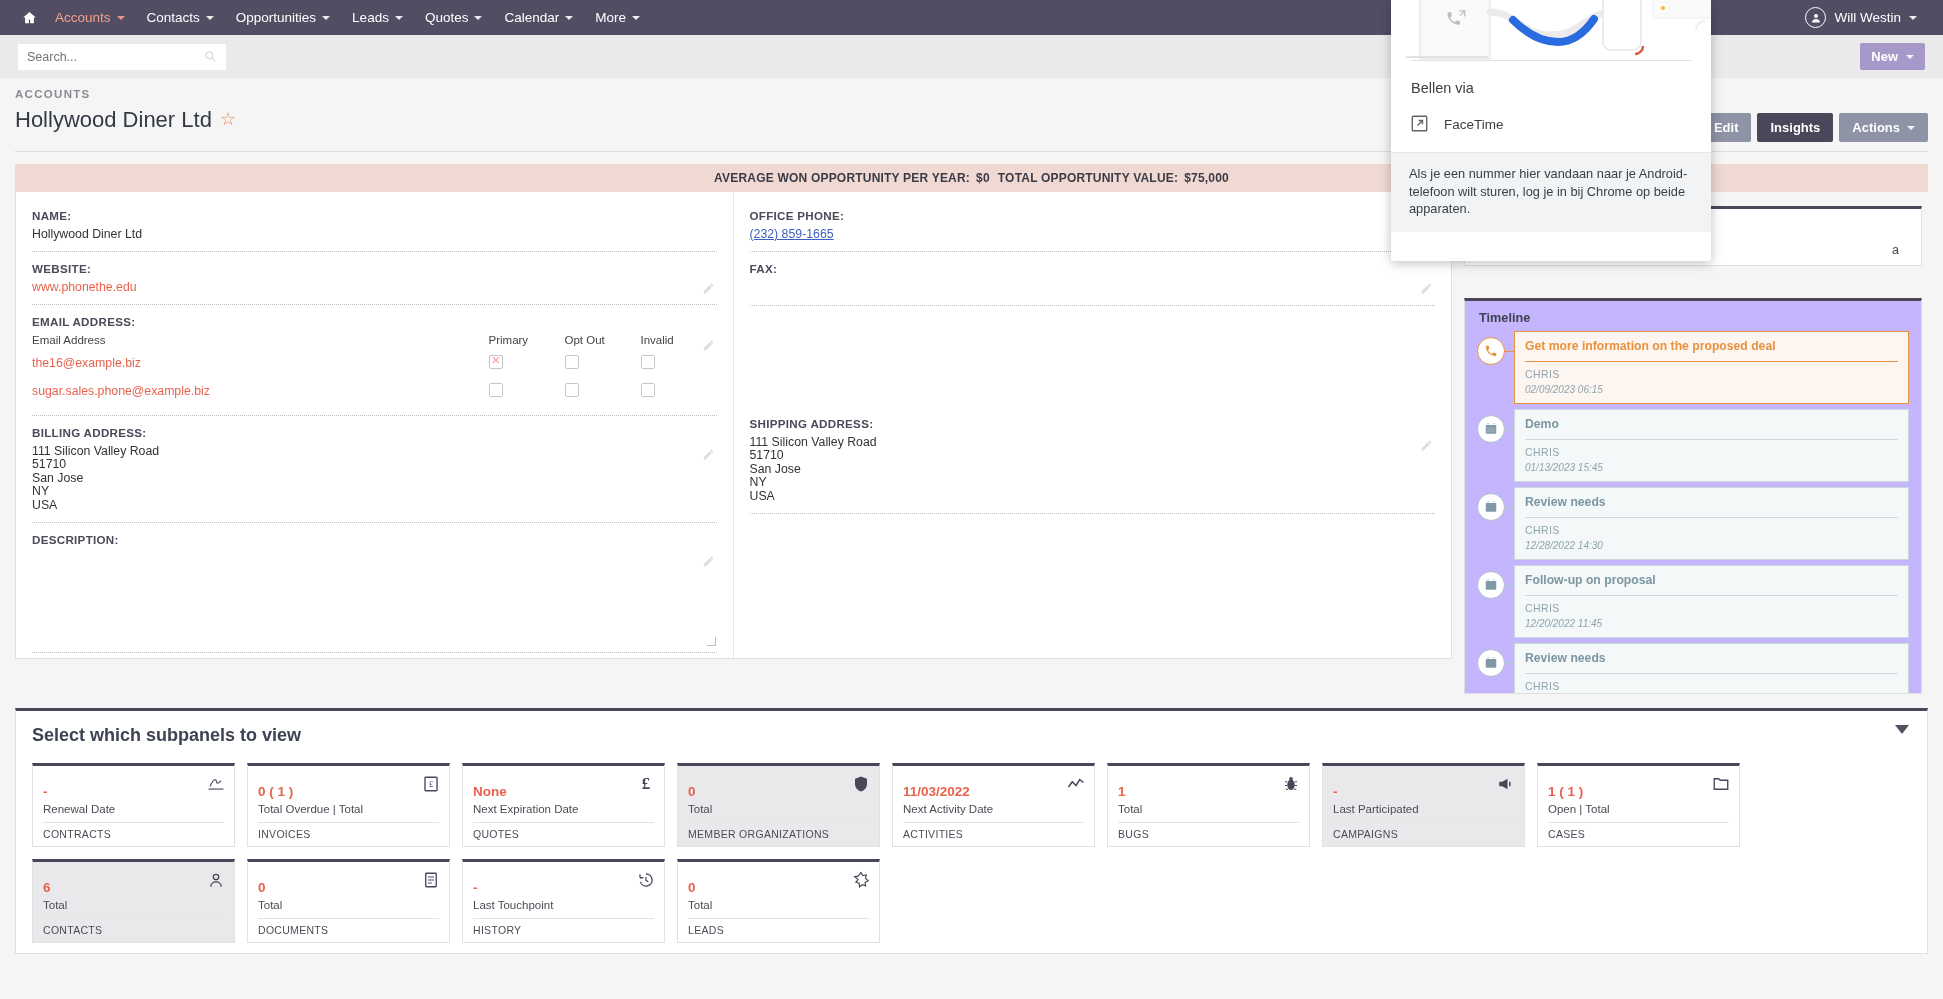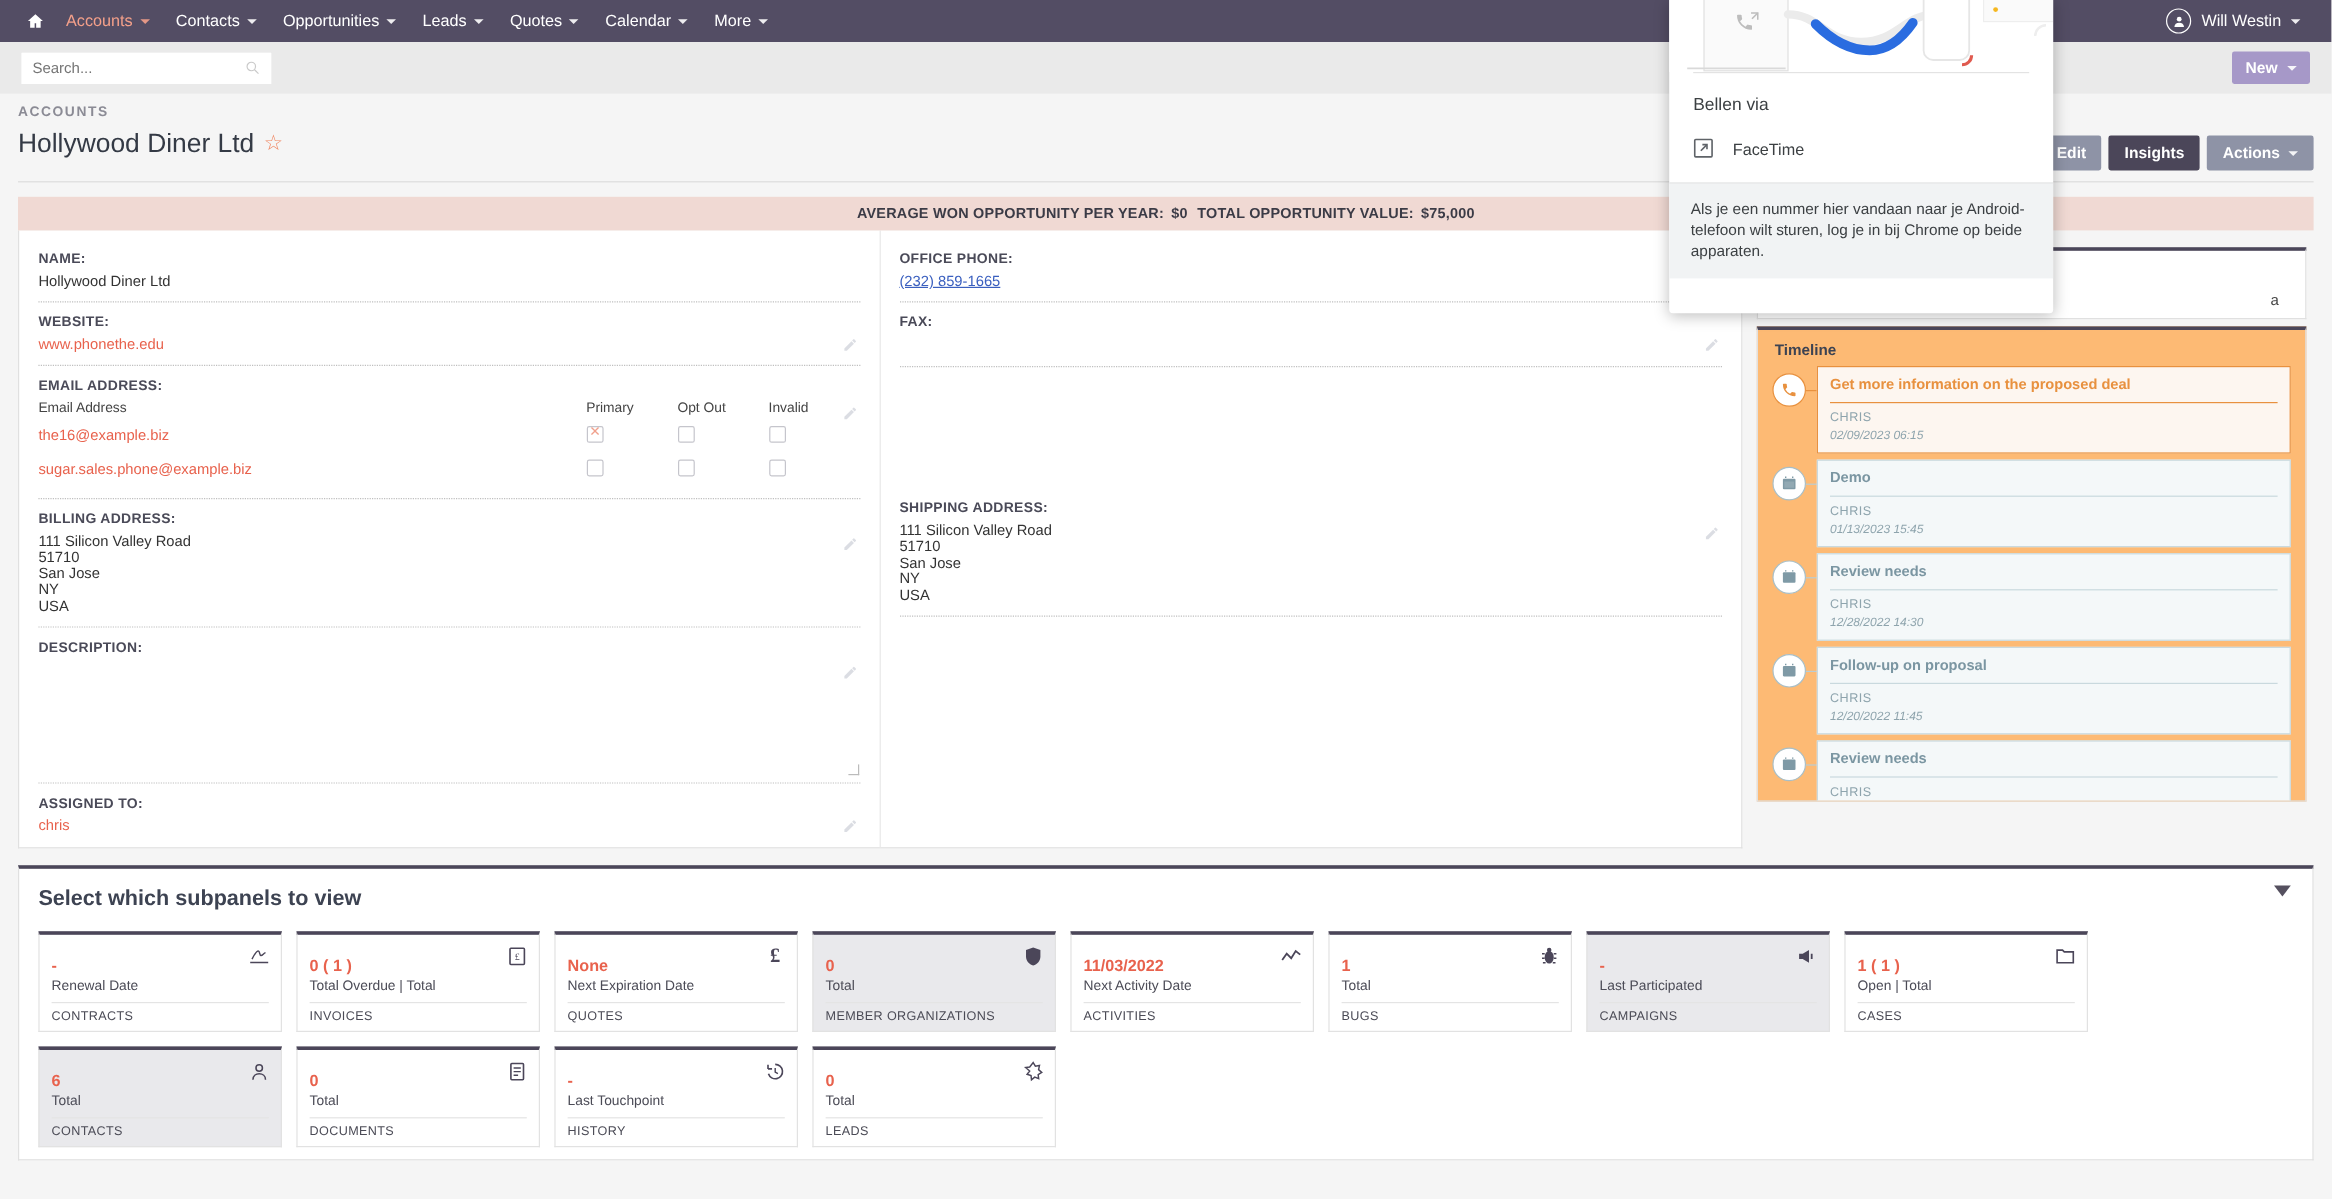--- a/index.html
+++ b/index.html
@@ -141,22 +141,22 @@
 
   
   .side-card-top {
     background: #fff; border: 1px solid #e0e0e0; border-top: 3px solid #4b4659;
     margin-top: 14px; height: 60px; position: relative;
   }
   .side-card-top .peek {
     position: absolute; right: 22px; bottom: 8px; font-size: 12.5px; color: #444;
   }
   .timeline-card {
-    background: #fdba74; border: 1px solid #e0e0e0; border-top: 3px solid #4b4659;
-    margin-top: 6px; height: 396px; overflow: hidden; position: relative;
+    background: #c4b5fd; border: 1px solid #e0e0e0; border-top: 3px solid #4b4659;
+    margin-top: 32px; height: 396px; overflow: hidden; position: relative;
   }
   .timeline-title {
     font-size: 12.7px; font-weight: bold; color: #3d4352; padding: 10px 0 6px 14px;
   }
   .tl-row { display: flex; align-items: flex-start; padding: 0 12px 5px 12px; }
   .tl-icon {
     width: 28px; height: 28px; border-radius: 50%; border: 1.5px solid #a9bfc7;
     display: flex; align-items: center; justify-content: center; flex: 0 0 28px;
     margin-top: 6px; background: #fff;
   }
@@ -396,29 +396,20 @@
                   <path d="M3 17.2V21h3.8L17.8 10 14 6.2 3 17.2zM20.7 7.1a1 1 0 0 0 0-1.4l-2.4-2.4a1 1 0 0 0-1.4 0L15 5.2 18.8 9l1.9-1.9z"></path>
                 </svg>
             </div>
             <div class="desc-box">
               <span></span>
               <span class="resize-grip"></span>
             </div>
             <div class="dotted"></div>
           </div>
 
-          <div class="field">
-            <div class="field-label">ASSIGNED TO:</div>
-            <div class="field-value link">chris</div>
-            <div class="pencil" style="top:24px">
-              <svg viewBox="0 0 24 24">
-                  <path d="M3 17.2V21h3.8L17.8 10 14 6.2 3 17.2zM20.7 7.1a1 1 0 0 0 0-1.4l-2.4-2.4a1 1 0 0 0-1.4 0L15 5.2 18.8 9l1.9-1.9z"></path>
-                </svg>
-            </div>
-          </div>
         </div>
 
         <div class="fcol">
 
           <div class="field">
             <div class="field-label">OFFICE PHONE:</div>
             <div class="field-value phone">
               <a href="#">(232) 859-1665</a>
             </div>
             <div class="pencil" style="top:24px">

